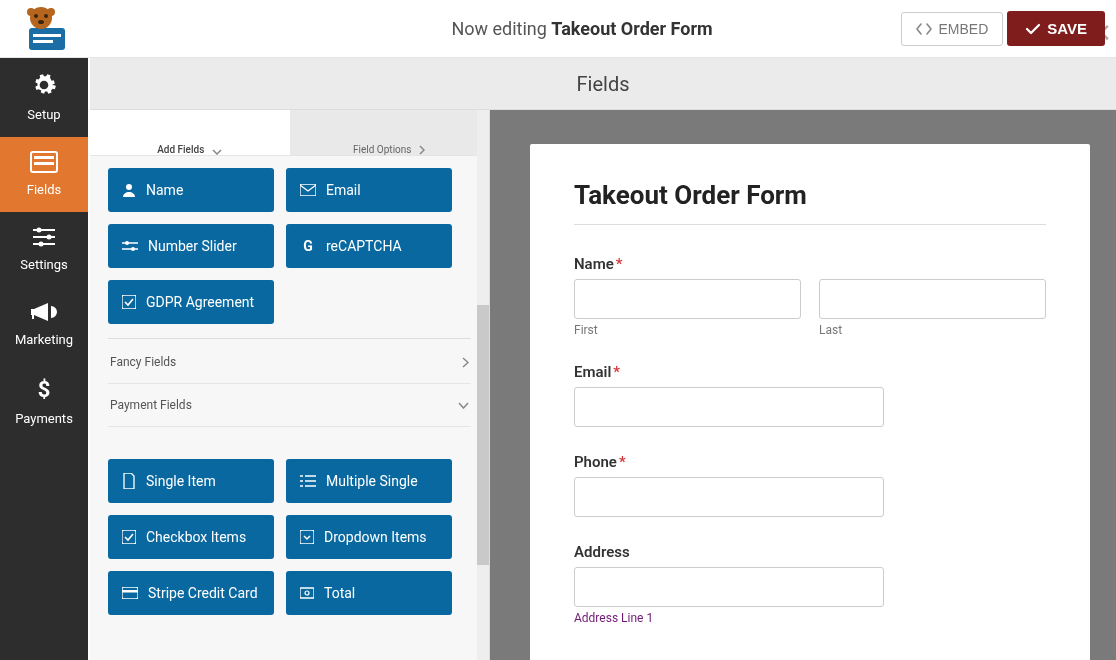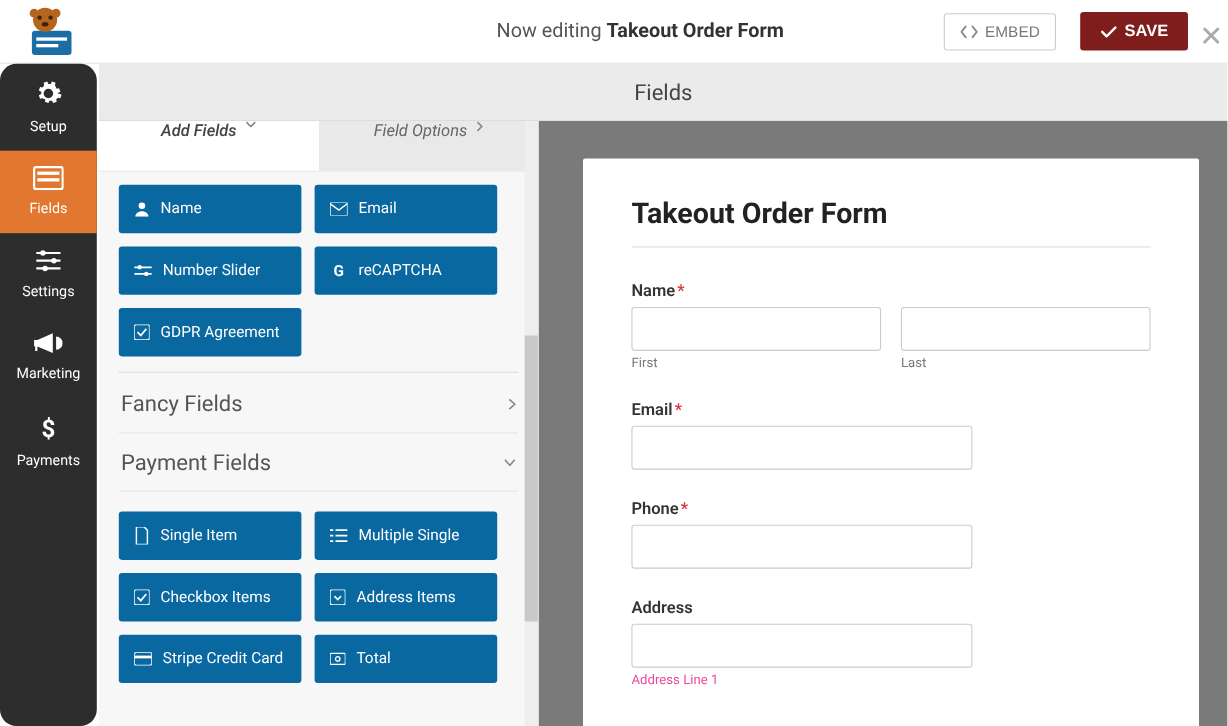--- a/index.html
+++ b/index.html
@@ -3,64 +3,64 @@
 <meta charset="utf-8">
 <style>
 * { box-sizing: border-box; margin: 0; padding: 0; }
 body { font-family: -apple-system, BlinkMacSystemFont, "Segoe UI", Roboto, Arial, sans-serif; background: #fff; width: 1116px; height: 660px; overflow: hidden; position: relative; }
 
 
 .topbar { height: 58px; border-bottom: 1px solid #e5e5e5; display: flex; align-items: center; position: relative; }
 .logo { width: 90px; display:flex; align-items:center; justify-content:center; }
 .editing { position:absolute; left:0; right:0; text-align:center; font-size:18px; color:#555; pointer-events:none;margin-left:48px; }
 .editing .bold { font-weight:700; color:#333; }
-.top-actions { margin-left:auto; display:flex; gap:22px; align-items:center; padding-right:36px; z-index:2;justify-content:space-between;}
+.top-actions { margin-left:auto; display:flex; gap:4px; align-items:center; padding-right:11px; z-index:2;justify-content:space-between;}
 .btn-embed { border:1px solid #ccc; background:#fff; color:#777; padding:8px 14px; border-radius:3px; font-size:14px; display:flex; align-items:center; gap:6px; cursor:pointer; }
 .btn-save { border:none; background:#7f1d1d; color:#fff; padding:9px 18px; border-radius:3px; font-size:15px; font-weight:600; display:flex; align-items:center; gap:6px; cursor:pointer; }
 .close-x { position:absolute; right:-8px; top:18px; color:#aaa; font-size:26px; padding:0 12px; cursor:pointer; }
 
 
-.sidebar { position:absolute; top:58px; left:0; bottom:0; width:88px; background:#2d2d2d;border-radius:15px; }
+.sidebar { position:absolute; top:58px; left:0; bottom:0; width:88px; background:#2d2d2d; }
 .sb-item { color:#fff; text-align:center; padding:14px 0; cursor:pointer; }
 .sb-item.active { background:#e27730; }
 .sb-icon { display:block; margin:0 auto 6px; }
 .sb-label { font-size:13px; }
 
 
 .panel-header { position:absolute; top:58px; left:90px; right:0; height:52px; background:#ebebeb; display:flex; align-items:center; justify-content:center; font-size:20px; color:#444; border-bottom:1px solid #ddd; }
 
 
 .fields-panel { position:absolute; top:110px; left:90px; width:400px; bottom:0; background:#f7f7f7; border-right:1px solid #ddd; overflow:hidden; }
 .scrollbar { position:absolute; right:0; top:0; bottom:0; width:12px; background:#eee; }
 .scrollbar-thumb { background:#c9c9c9; width:100%; height:260px; margin-top:195px; }
 
 .tabs { display:flex; height:46px; border-bottom:1px solid #e5e5e5; }
-.tab { flex:1; display:flex; align-items:flex-start; justify-content:center; font-size:15px; color:#666; background:#e9e9e9; cursor:pointer; gap:8px;font-style:italic;}
+.tab { flex:1; display:flex; align-items:flex-end; justify-content:center; font-size:10px; color:#666; background:#e9e9e9; cursor:pointer; gap:8px;}
 .tab.active { background:#fff; color:#444; font-weight:500; }
 
 .panel-body { padding:12px 18px 18px; overflow:auto; height:calc(100% - 46px); }
 .field-grid { display:flex; flex-wrap:wrap; gap:12px; margin-bottom:12px; }
 .field-btn { width:166px; height:44px; background:#0968a0; color:#fff; border-radius:3px; display:flex; align-items:center; padding:0 14px; gap:10px; font-size:14px; cursor:pointer; }
 
 .section-hr { border:none; border-top:1px solid #ddd; margin:14px 0 2px; }
-.section-row { display:flex; align-items:center; justify-content:space-between; padding:14px 2px; font-size:20px; color:#555; cursor:pointer; border-bottom:1px solid #e5e5e5;}
+.section-row { display:flex; align-items:center; justify-content:space-between; padding:14px 2px; font-size:12px; color:#555; cursor:pointer; border-bottom:1px solid #e5e5e5;}
 
 
 .preview-area { position:absolute; top:110px; left:490px; right:0; bottom:0; background:#7a7a7a; padding:34px 20px 0 34px; overflow:hidden;}
 .form-card { background:#fff; width:560px; min-height:600px; padding:36px 44px; border-radius:2px; margin:0 auto; }
 .form-title { font-size:26px; font-weight:700; color:#222; margin-bottom:14px; }
 .form-hr { border:none; border-top:1px solid #ddd; margin:10px 0 30px; }
 .form-label { font-size:15px; font-weight:600; color:#333; margin-bottom:6px; display:block;}
 .req { color:#d63638; margin-left:2px; }
 .input { border:1px solid #ccc; border-radius:3px; height:40px; width:100%; }
 .row2 { display:flex; gap:18px; }
 .row2 > div { flex:1; }
 .sublabel { font-size:12px; color:#777; margin-top:4px; }
 .form-field { margin-bottom:26px; }
-.cut { font-size:12px; color:#ec4899; margin-top:4px; }
+.cut { font-size:12px; color:#701a75; margin-top:4px; }
 
 svg { display:block; }
 </style>
 </head>
 <body>
 
 <div class="topbar">
   <div class="logo">
     <svg width="56" height="46" viewBox="0 0 56 46">
       <rect x="12" y="22" width="36" height="22" rx="3" fill="#1b6ea5"></rect>
@@ -198,21 +198,21 @@
           <path d="M1 1l5 4.5L1 10" stroke="#888" stroke-width="1.5" fill="none"></path>
         </svg>
     </div>
     <div class="section-row" style="border-bottom:1px solid #e5e5e5;">
       <span>Payment Fields</span>
       <svg width="11" height="7" viewBox="0 0 11 7">
           <path d="M1 1l4.5 5L10 1" stroke="#888" stroke-width="1.5" fill="none"></path>
         </svg>
     </div>
 
-    <div class="field-grid" style="margin-top:18px;">
+    <div class="field-grid" style="margin-top:32px;">
       <div class="field-btn">
         <svg width="14" height="16" viewBox="0 0 14 16">
             <path d="M2 0h7l3 3v13H2z" fill="none" stroke="#fff" stroke-width="1.3"></path>
           </svg>
         <span>Single Item</span>
       </div>
       <div class="field-btn">
         <svg width="16" height="12" viewBox="0 0 16 12">
             <path d="M0 1h3M0 6h3M0 11h3M5 1h11M5 6h11M5 11h11" stroke="#fff" stroke-width="1.6"></path>
           </svg>
@@ -223,21 +223,21 @@
             <rect x="0" y="0" width="14" height="14" rx="2" fill="none" stroke="#fff" stroke-width="1.3"></rect>
             <path d="M3 7l3 3 5-6" stroke="#fff" stroke-width="1.6" fill="none"></path>
           </svg>
         <span>Checkbox Items</span>
       </div>
       <div class="field-btn">
         <svg width="14" height="14" viewBox="0 0 14 14">
             <rect x="0" y="0" width="14" height="14" rx="2" fill="none" stroke="#fff" stroke-width="1.3"></rect>
             <path d="M4 6l3 3 3-3" stroke="#fff" stroke-width="1.5" fill="none"></path>
           </svg>
-        <span>Address Items</span>
+        <span>Dropdown Items</span>
       </div>
       <div class="field-btn">
         <svg width="16" height="12" viewBox="0 0 16 12">
             <rect x="0" y="0" width="16" height="12" rx="2" fill="none" stroke="#fff" stroke-width="1.3"></rect>
             <rect x="0" y="3" width="16" height="2.5" fill="#fff"></rect>
           </svg>
         <span>Stripe Credit Card</span>
       </div>
       <div class="field-btn">
         <svg width="14" height="14" viewBox="0 0 14 14">

